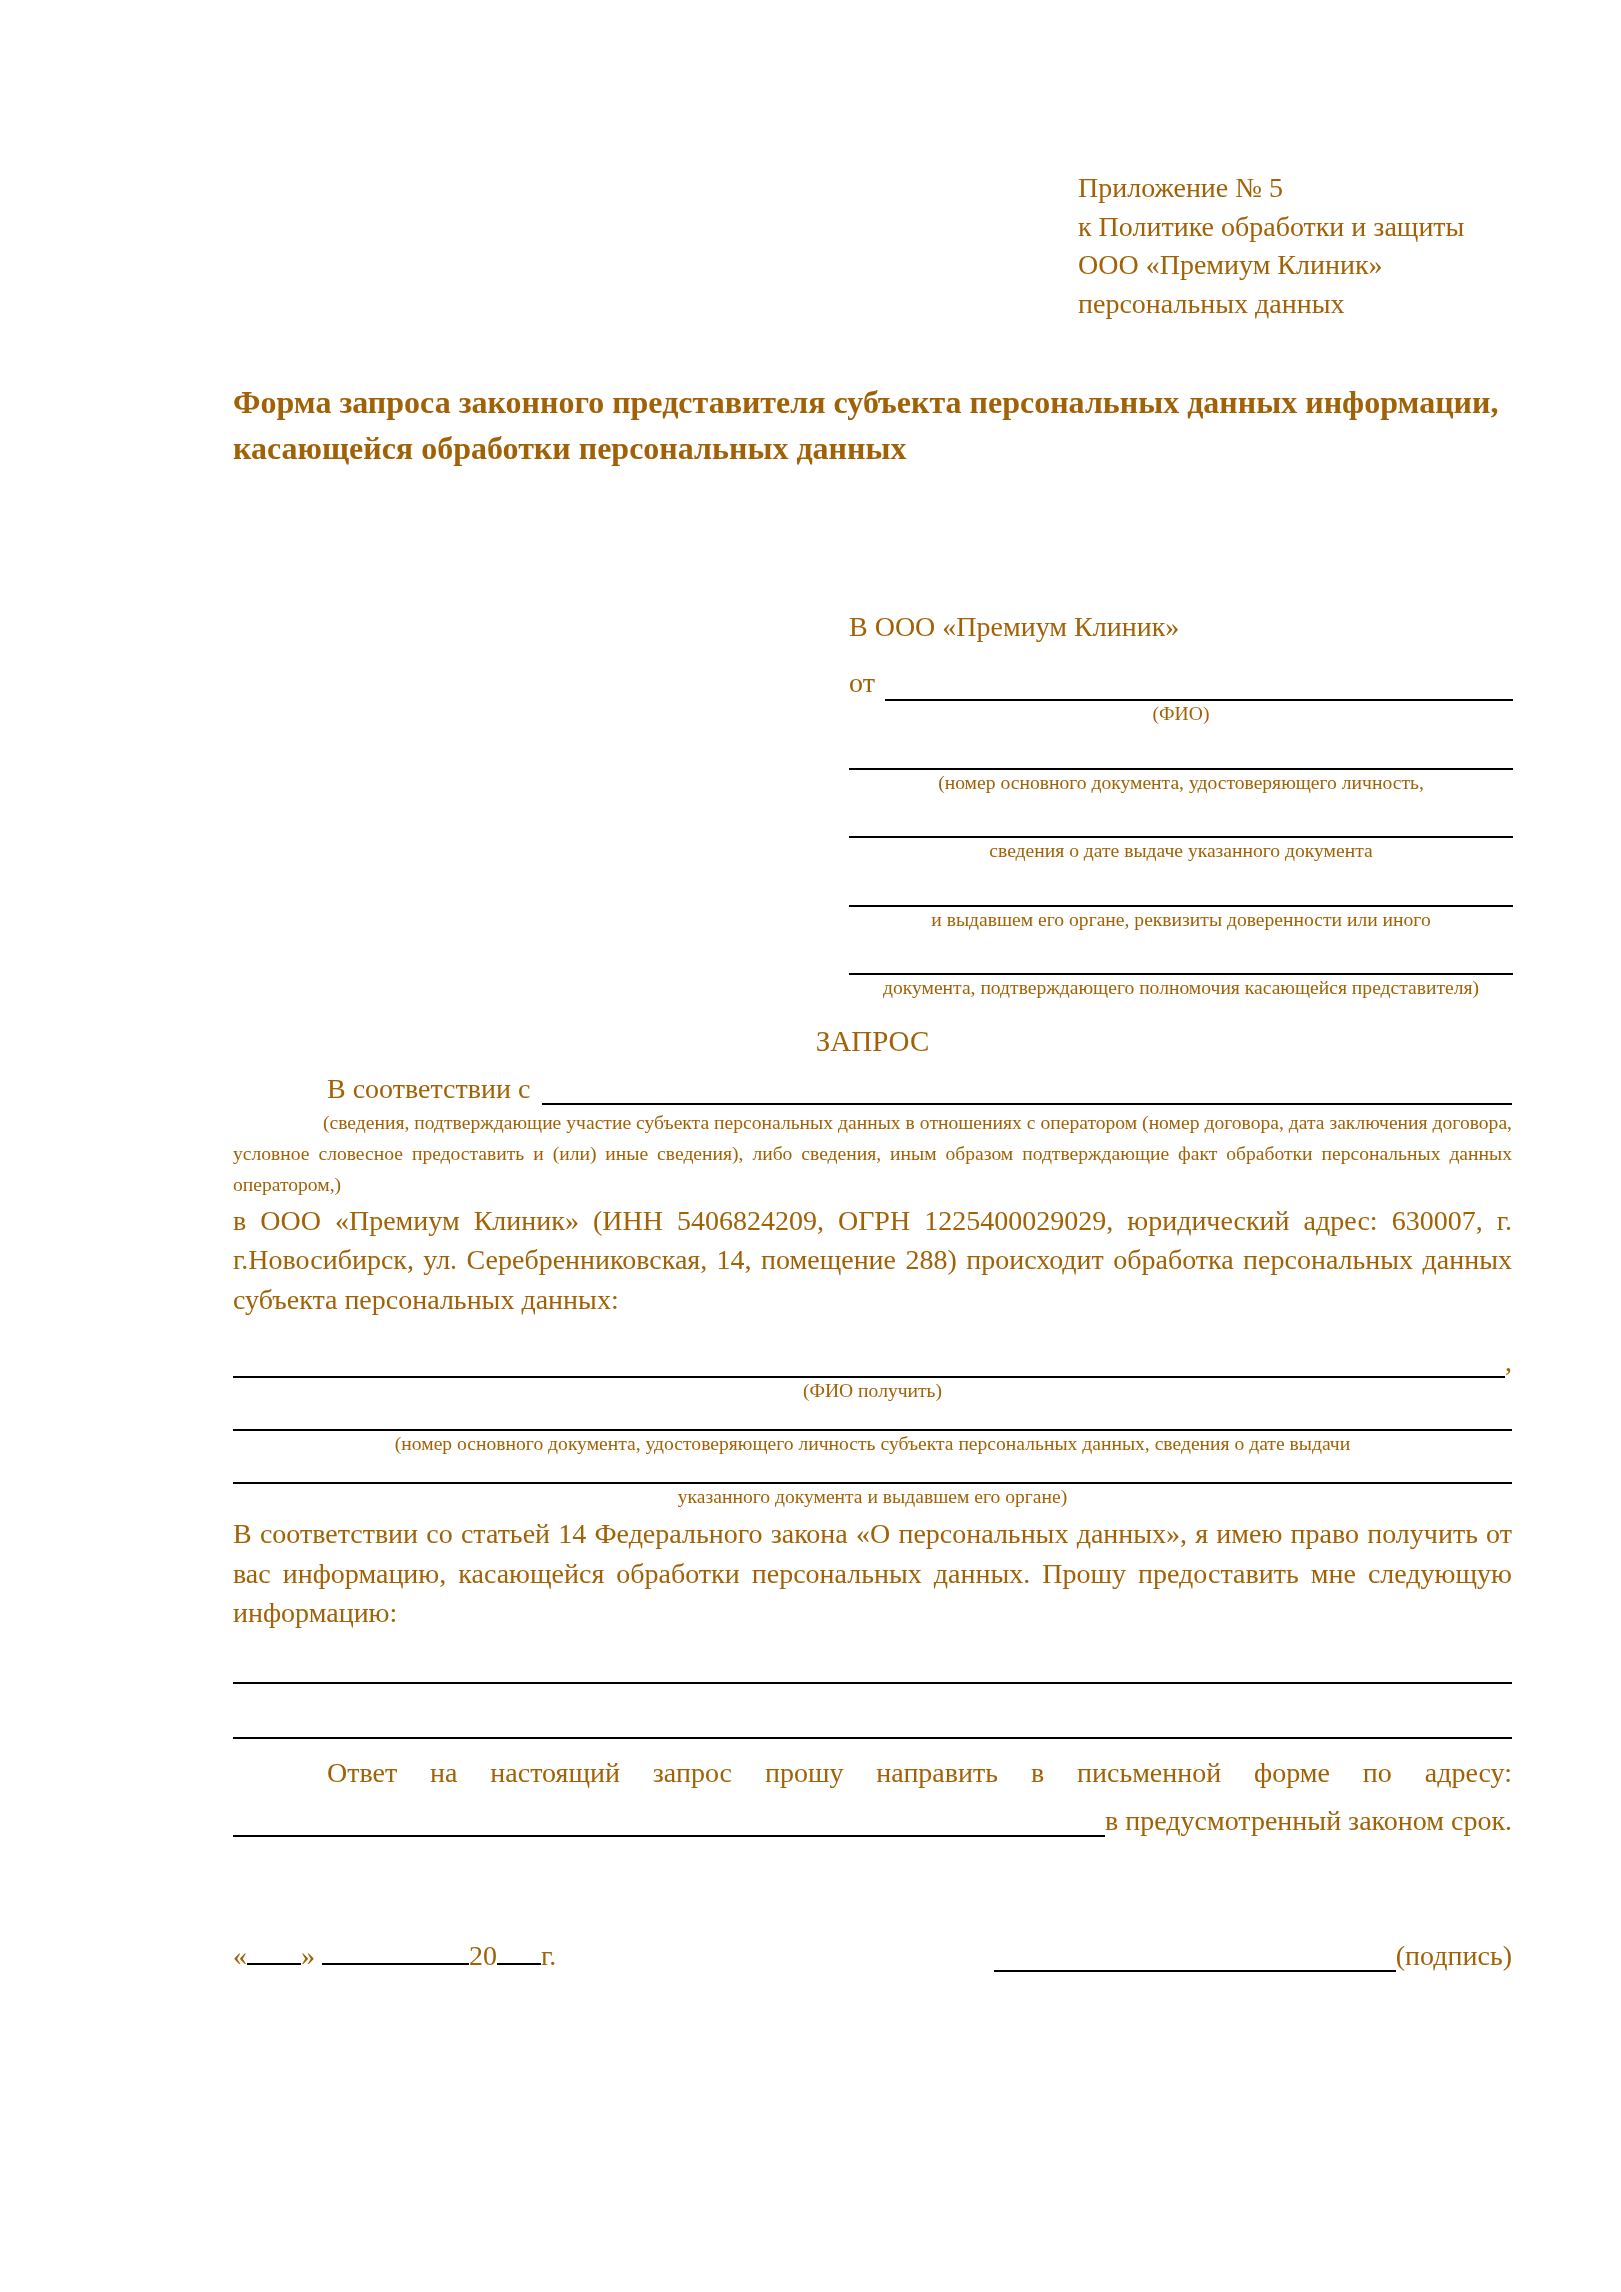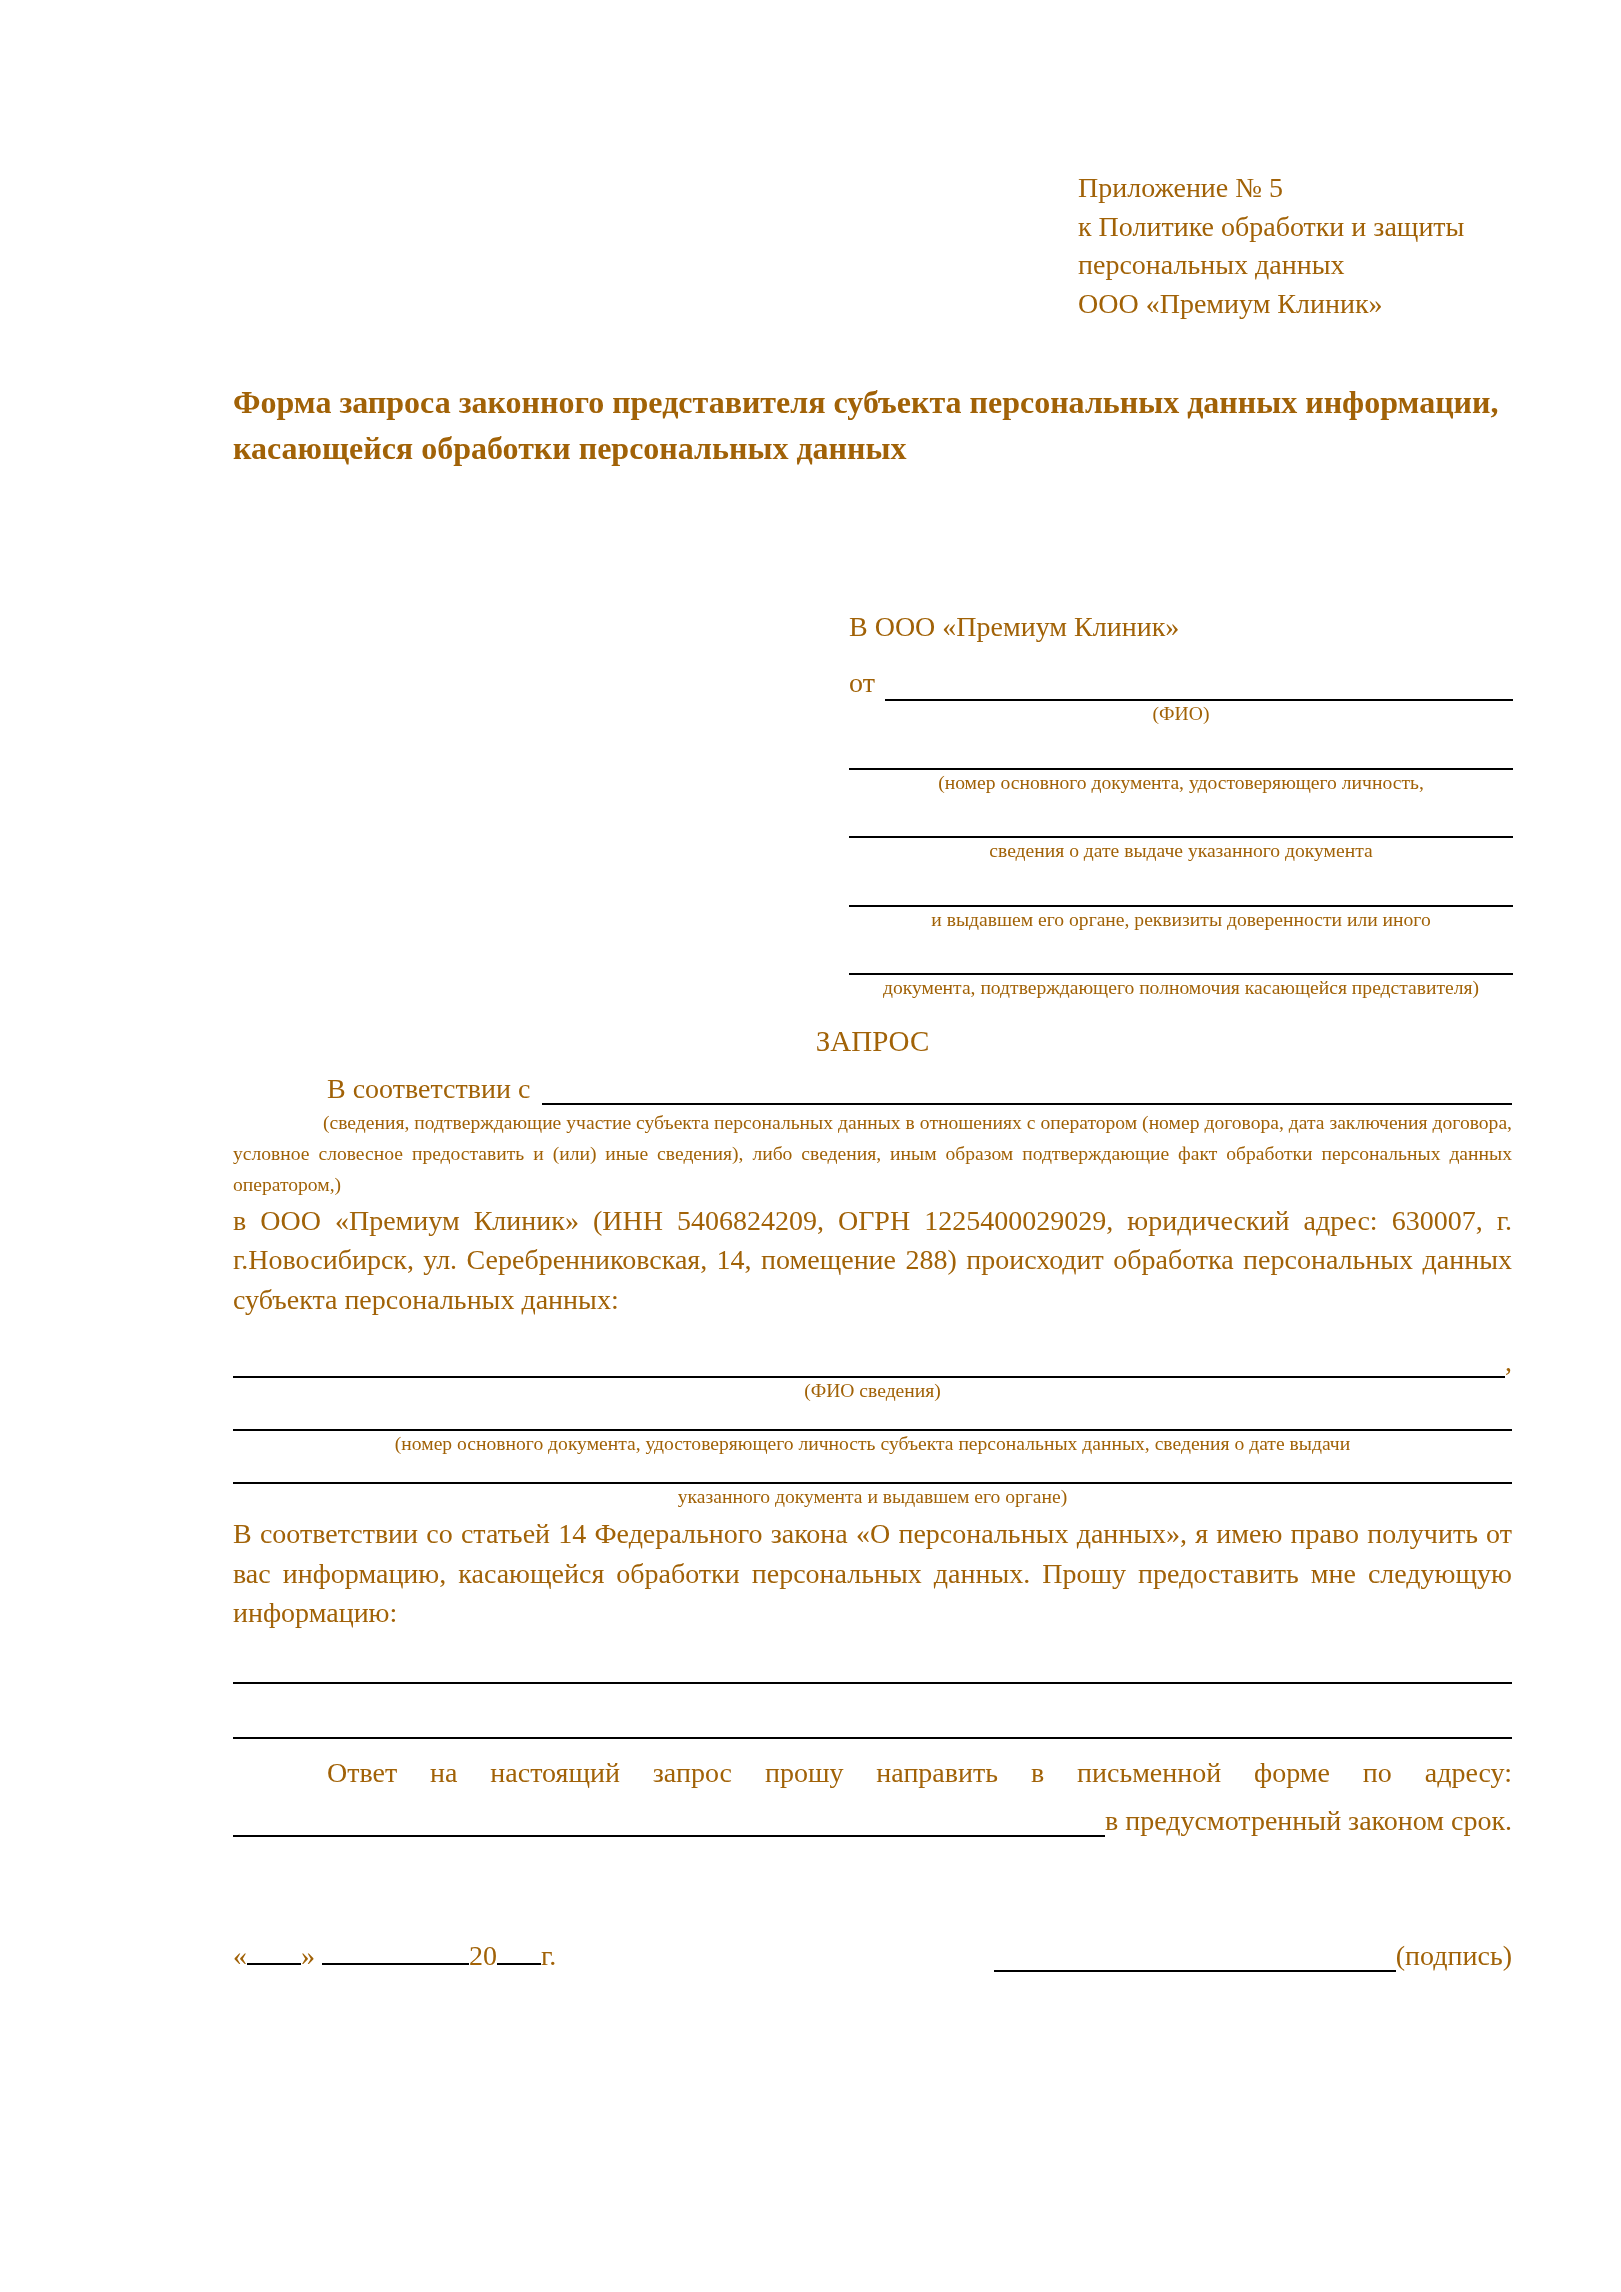--- a/index.html
+++ b/index.html
@@ -51,22 +51,22 @@
   .sign-group .caption{white-space:nowrap;}
 </style>
 </head>
 <body>
 
 <div class="page">
 
   <div class="hdr">
     <div>Приложение № 5</div>
     <div>к Политике обработки и защиты</div>
+    <div>ООО «Премиум Клиник»</div>
     <div>персональных данных</div>
-    <div>ООО «Премиум Клиник»</div>
   </div>
 
   <div class="title">Форма запроса законного представителя субъекта персональных данных информации, касающейся обработки персональных данных</div>
 
   <div class="addr">
     <div>В ООО «Премиум Клиник»</div>
     <div class="from-row">
       <span class="lbl">от</span>
       <span class="fill"></span>
     </div>
@@ -93,21 +93,21 @@
     <span class="fill"></span>
   </div>
   <div class="small-note">(сведения, подтверждающие участие субъекта персональных данных в отношениях с оператором (номер договора, дата заключения договора, условное словесное предоставить и (или) иные сведения), либо сведения, иным образом подтверждающие факт обработки персональных данных оператором,)</div>
 
   <p class="body">в ООО «Премиум Клиник» (ИНН 5406824209, ОГРН 1225400029029, юридический адрес: 630007, г. г.Новосибирск, ул. Серебренниковская, 14, помещение 288) происходит обработка персональных данных субъекта персональных данных:</p>
 
   <div class="subject-row">
     <span class="fill"></span>
     <span class="suffix">,</span>
   </div>
-  <div class="cap center">(ФИО сведения)</div>
+  <div class="cap center">(ФИО получить)</div>
 
   <div class="blank2"></div>
   <div class="cap center">(номер основного документа, удостоверяющего личность субъекта персональных данных, сведения о дате выдачи</div>
 
   <div class="blank2"></div>
   <div class="cap center">указанного документа и выдавшем его органе)</div>
 
   <p class="body law">В соответствии со статьей 14 Федерального закона «О персональных данных», я имею право получить от вас информацию, касающейся обработки персональных данных. Прошу предоставить мне следующую информацию:</p>
 
   <div class="blank3"></div>

